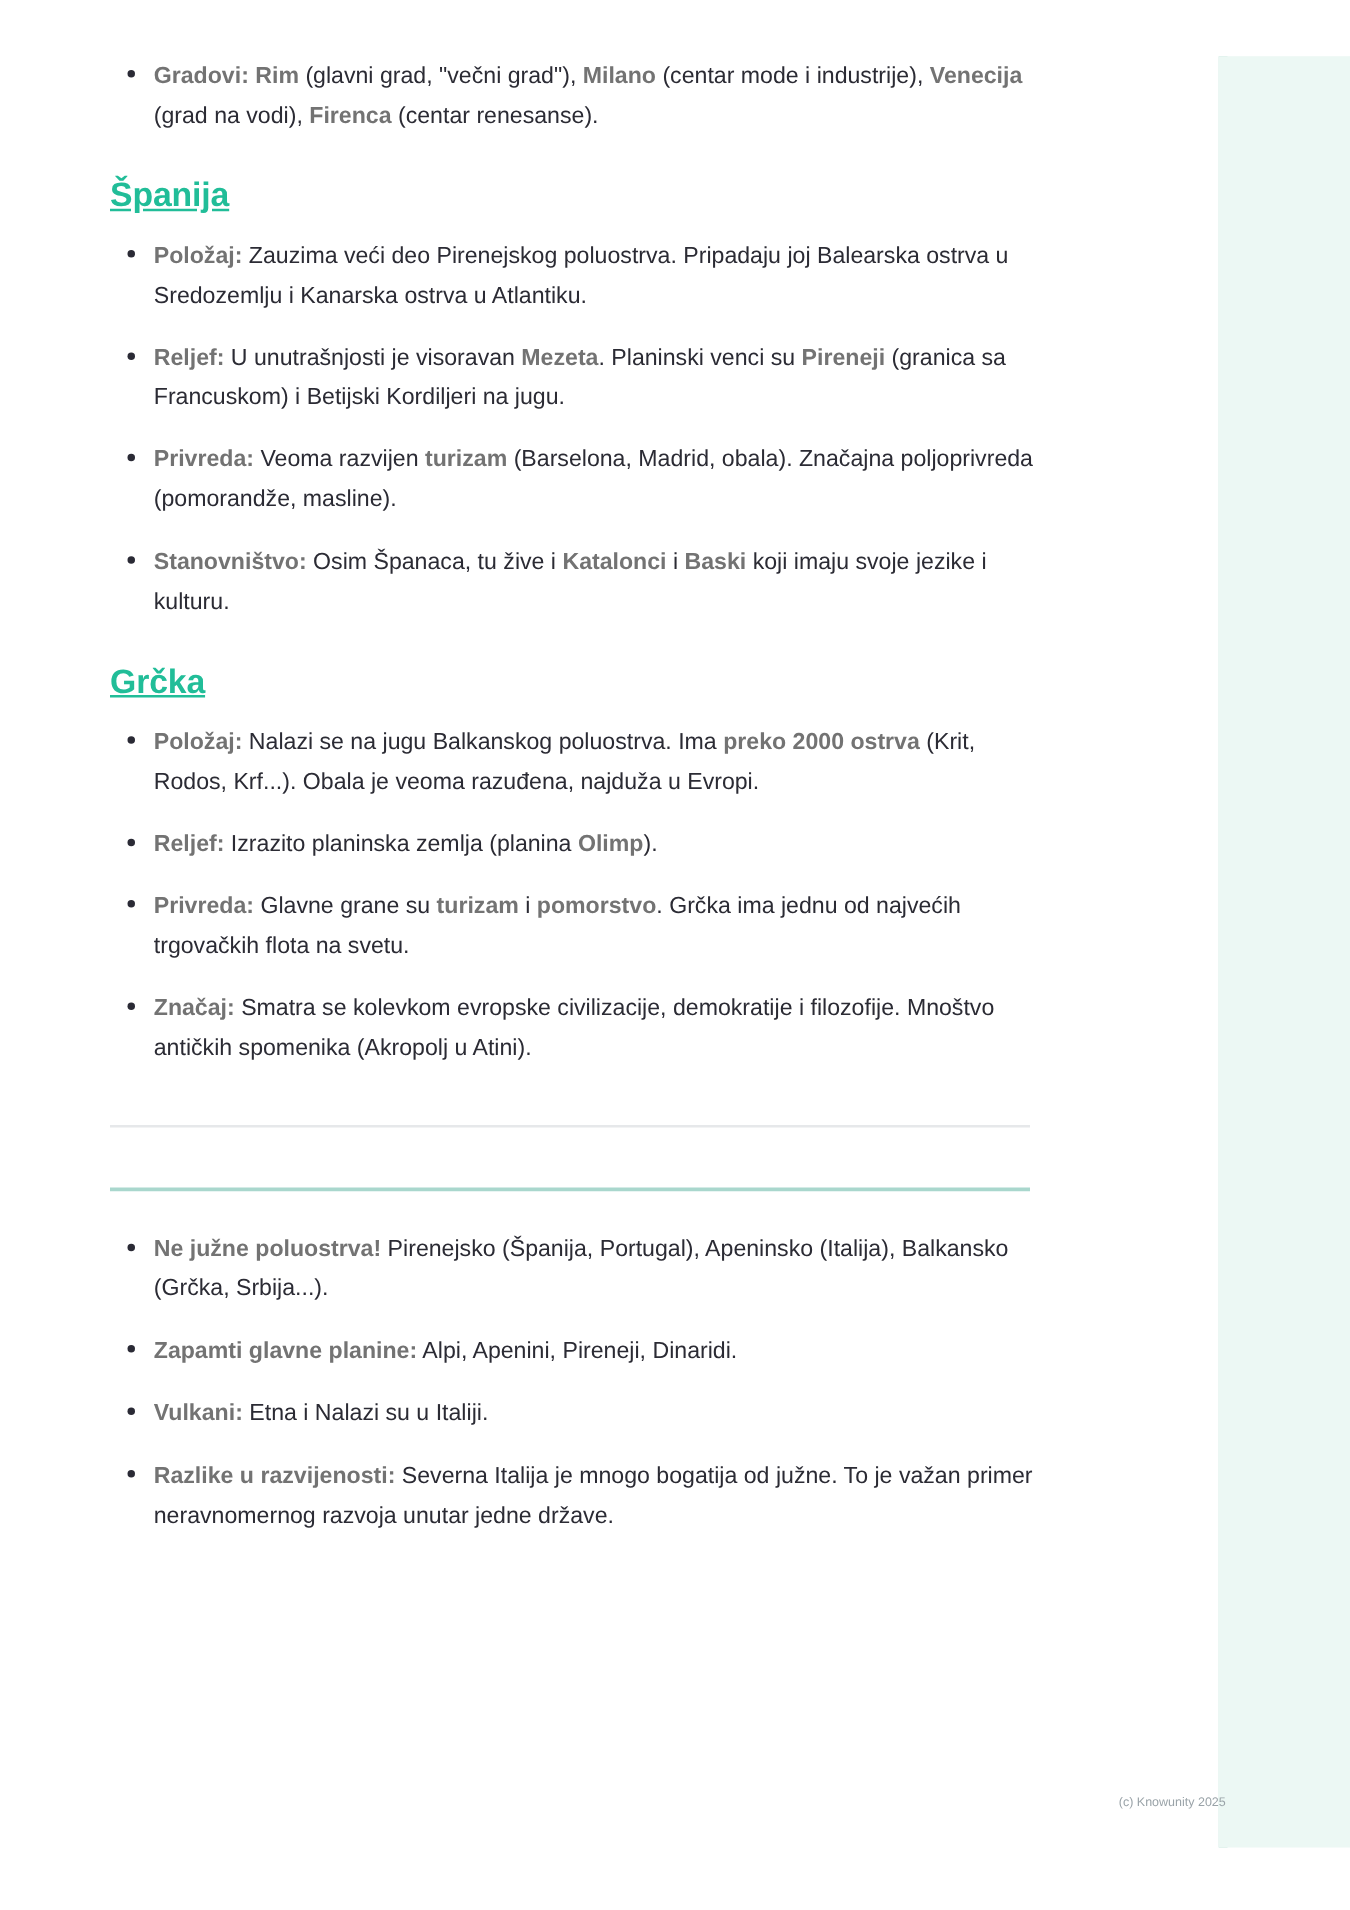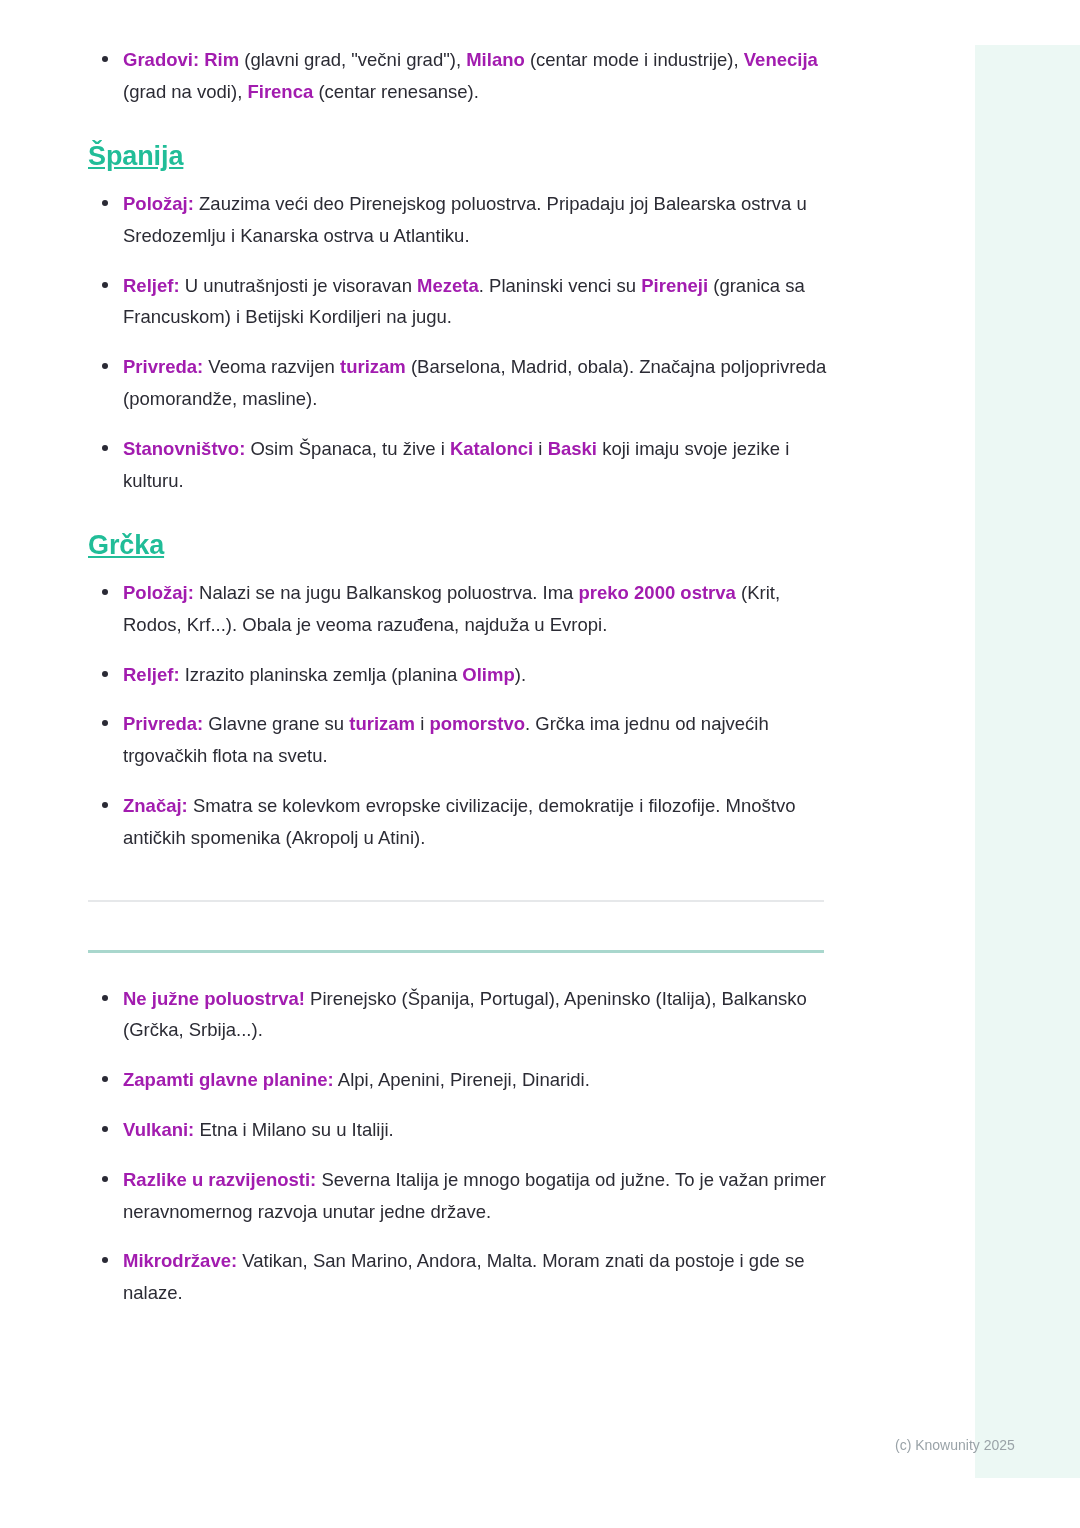--- a/index.html
+++ b/index.html
@@ -111,32 +111,32 @@
     left: 14px;
     top: 12px;
     width: 6px;
     height: 6px;
     border-radius: 50%;
     background: #2a2a35;
   }
   ul.bullets b,
   ul.bullets strong {
     font-weight: 700;
-    color: #a21caf;
+    color: #737373;
   }
 
   .section-block { margin-bottom: 0; }
   .first-list { margin-top: 0; }
 
   
   .watermark {
     position: absolute;
     left: 895px;
     top: 1437px;
-    font-size: 14px;
+    font-size: 10px;
     color: #9aa3a8;
     white-space: nowrap;
     z-index: 5;
   }
 </style>
 </head>
 <body>
 
 <div class="page">
   <div class="content">
@@ -165,23 +165,22 @@
           </ul>
         </div>
       </div>
 
     <hr class="rule-gray">
 
     <hr class="rule-teal">
     <ul class="bullets">
         <li><b>Ne južne poluostrva!</b><span> Pirenejsko (Španija, Portugal), Apeninsko (Italija), Balkansko (Grčka, Srbija...).</span></li>
         <li><b>Zapamti glavne planine:</b><span> Alpi, Apenini, Pireneji, Dinaridi.</span></li>
-        <li><b>Vulkani:</b><span> Etna i Milano su u Italiji.</span></li>
+        <li><b>Vulkani:</b><span> Etna i Nalazi su u Italiji.</span></li>
         <li><b>Razlike u razvijenosti:</b><span> Severna Italija je mnogo bogatija od južne. To je važan primer neravnomernog razvoja unutar jedne države.</span></li>
-        <li><b>Mikrodržave:</b><span> Vatikan, San Marino, Andora, Malta. Moram znati da postoje i gde se nalaze.</span></li>
       </ul>
 
   </div>
 </div>
 
 <div class="side-panel-rail"></div>
 <div class="side-panel"></div>
 
 <div class="watermark">(c) Knowunity 2025</div>
 

